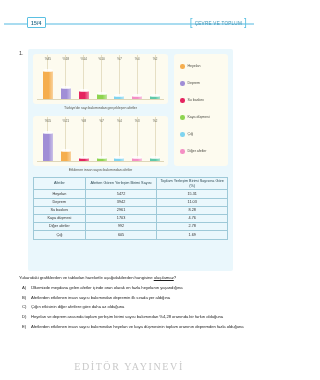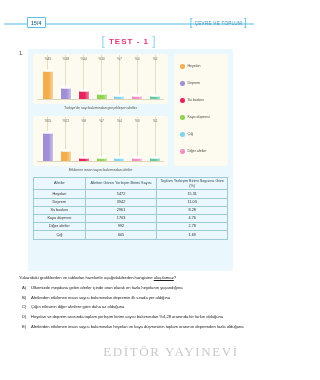--- a/index.html
+++ b/index.html
@@ -255,49 +255,43 @@
     color: #1d1d1d;
     line-height: 1.45;
     letter-spacing: -.05px;
   }
   .option-letter { flex: none; width: 6px; }
   .option-text { flex: 1; }
 
   
   .footer {
     position: absolute;
-    bottom: 20px;
+    bottom: 8px;
     left: 0;
     width: 258px;
     text-align: center;
-    font-size: 13px;
+    font-size: 10px;
     letter-spacing: 1.6px;
     color: #c9c9c9;
     font-family: "Liberation Serif", serif;
-    margin-left: 42px;
   }
 </style>
 </head>
 <body>
 
 <div class="page">
 
   <div class="header">
     <div class="header-rule"></div>
     <div class="unit-badge">15/4</div>
     <div class="topic-badge">
       <span class="brk">[</span><span class="brk-txt">ÇEVRE VE TOPLUM</span><span class="brk">]</span>
     </div>
   </div>
 
-  <div class="test-title">
-    <span class="brk">[</span>
-    <span>TEST - 1</span>
-    <span class="brk">]</span>
-  </div>
 
   <div class="q-number">1.</div>
 
   <div class="figure-card">
 
     <div class="chart-panel chart-1">
       <div class="plot" id="plot1">
           <div class="tick-col" style="left: 14.4286px; height: 16.2px; bottom: 32.8px;"></div>
           <div class="bar-label" style="left: 5.92857px; width: 18px; top: 3px;">%45</div>
           <div class="bar" style="left: 9.92857px; width: 10px; height: 28.8px; background: linear-gradient(90deg, rgb(245, 174, 78) 0%, rgb(245, 174, 78) 55%, rgba(255, 255, 255, 0.45) 100%), rgb(245, 174, 78);">

